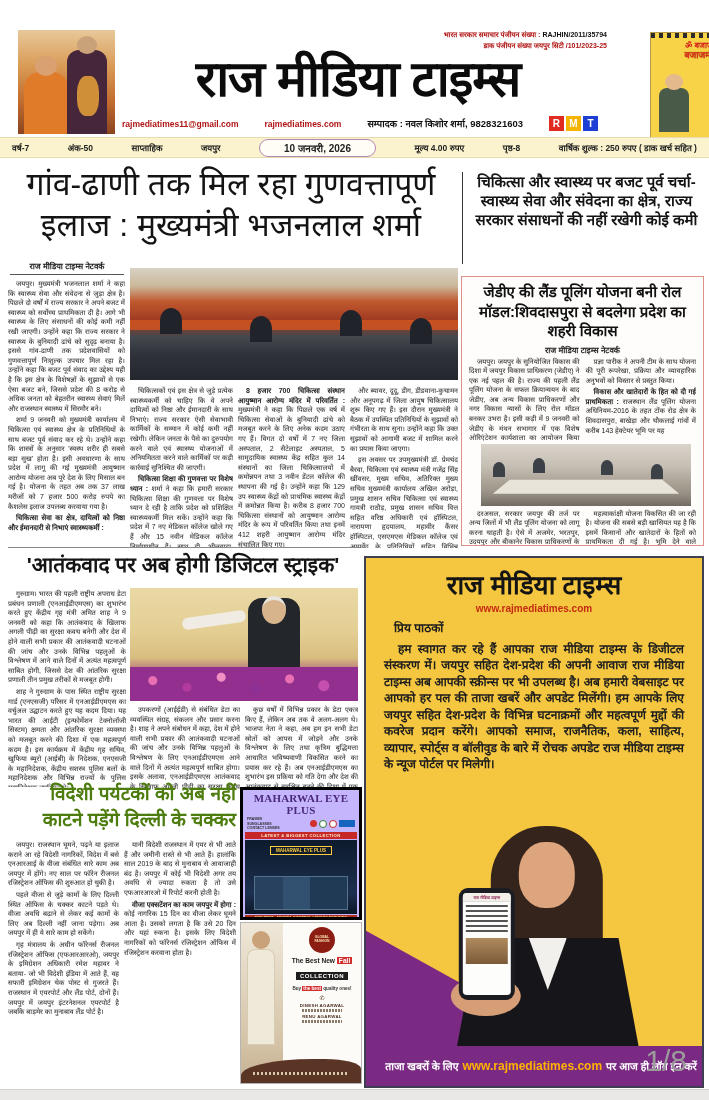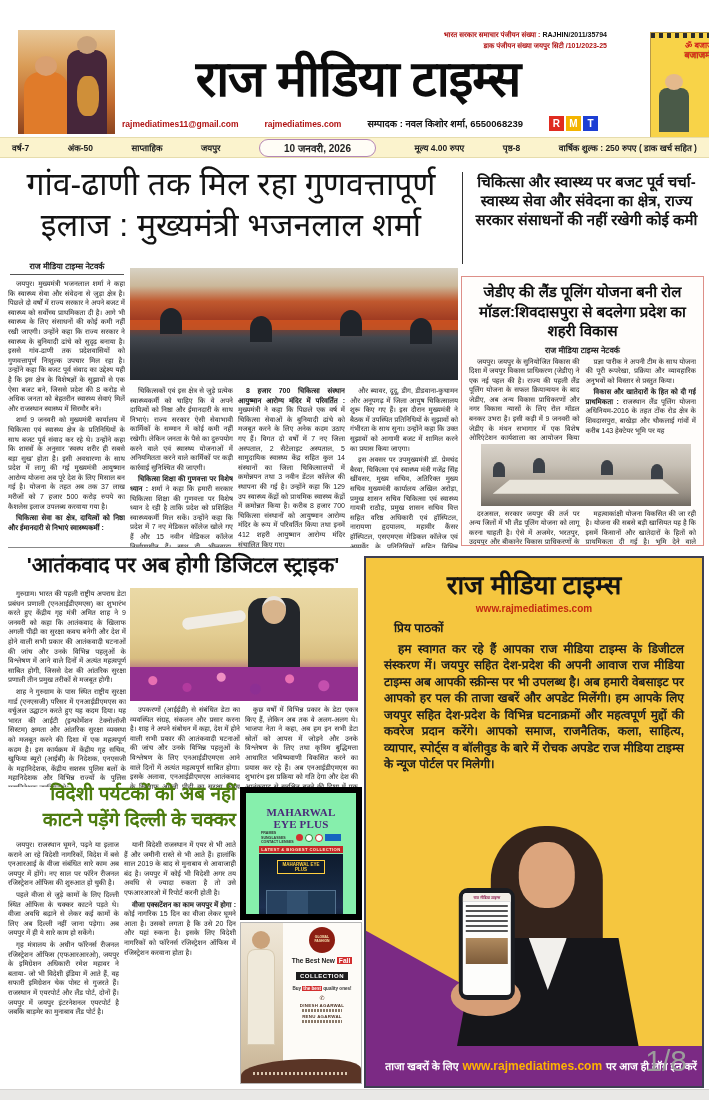--- a/index.html
+++ b/index.html
@@ -109,21 +109,21 @@
   .model .hand{position:absolute;left:18px;top:150px;width:70px;height:40px;border-radius:50%;background:#d69e77;z-index:2;}
   .promo-strip{position:absolute;left:0;right:0;bottom:0;height:40px;background:#7b2a84;display:flex;align-items:center;justify-content:center;gap:4px;font-size:10.5px;font-weight:800;color:#fff;padding-left:14px;}
   .promo-strip .lnk{color:#ffb300;font-size:12px;}
 
   
   .tour-headline{position:absolute;left:6px;top:781px;width:230px;text-align:right;font-size:19px;line-height:26px;font-weight:900;color:#4d7c0f;}
   .tour-col1{position:absolute;left:8px;top:840px;width:111px;height:244px;}
   .tour-col2{position:absolute;left:124px;top:840px;width:112px;height:244px;}
 
   
-  .mah-ad{position:absolute;left:240px;top:787px;width:122px;height:133px;background:#86efac;border:6px solid #000000;padding:13px;overflow:hidden;}
+  .mah-ad{position:absolute;left:240px;top:787px;width:122px;height:133px;background:#c4b5fd;border:3px solid #000000;padding:2px;overflow:hidden;}
   .mah-title{font-family:"Liberation Serif",serif;font-size:11px;font-weight:900;color:#4b2a7b;text-align:center;letter-spacing:.2px;}
   .mah-row{display:flex;align-items:center;justify-content:space-between;padding:1px 2px;}
   .mah-left{font-size:3.6px;font-weight:bold;color:#333;line-height:4.6px;}
   .mah-icons{display:flex;gap:2px;align-items:center;}
   .mah-icons .c1{width:7px;height:7px;border-radius:50%;background:#d32f2f;}
   .mah-icons .c2{width:8px;height:8px;border-radius:50%;border:1.5px solid #2e7d32;background:#fff;}
   .mah-icons .c3{width:8px;height:8px;border-radius:50%;border:1.5px solid #c62828;background:#fff;}
   .mah-icons .c4{width:16px;height:7px;background:#1565c0;}
   .mah-banner{background:#c62828;color:#ffeccc;font-size:4.2px;font-weight:900;text-align:center;letter-spacing:.4px;padding:1px 0;}
   .mah-store{height:74px;background:linear-gradient(180deg,#0e1b2e 0%,#15263e 40%,#1d3050 72%,#0b1626 100%);position:relative;margin-top:1px;overflow:hidden;}
@@ -168,21 +168,21 @@
   <div class="reg-lines">
     <div><span class="lbl">भारत सरकार समाचार पंजीयन संख्या :</span> <span class="val">RAJHIN/2011/35794</span></div>
     <div class="lbl">डाक पंजीयन संख्या जयपुर सिटी /101/2023-25</div>
   </div>
 
   <div class="mast-title">राज मीडिया टाइम्स</div>
 
   <div class="contact-row">
     <span class="mail">rajmediatimes11@gmail.com</span>
     <span class="site">rajmediatimes.com</span>
-    <span class="editor">सम्पादक : नवल किशोर शर्मा, 6550068239</span>
+    <span class="editor">सम्पादक : नवल किशोर शर्मा, 9828321603</span>
     <span class="rmt">
       <span class="r">R</span>
       <span class="m">M</span>
       <span class="t">T</span>
     </span>
   </div>
 
   <div class="side-ad">
     <div class="zig"></div>
     <div class="t1">ॐ बजाजी</div>

